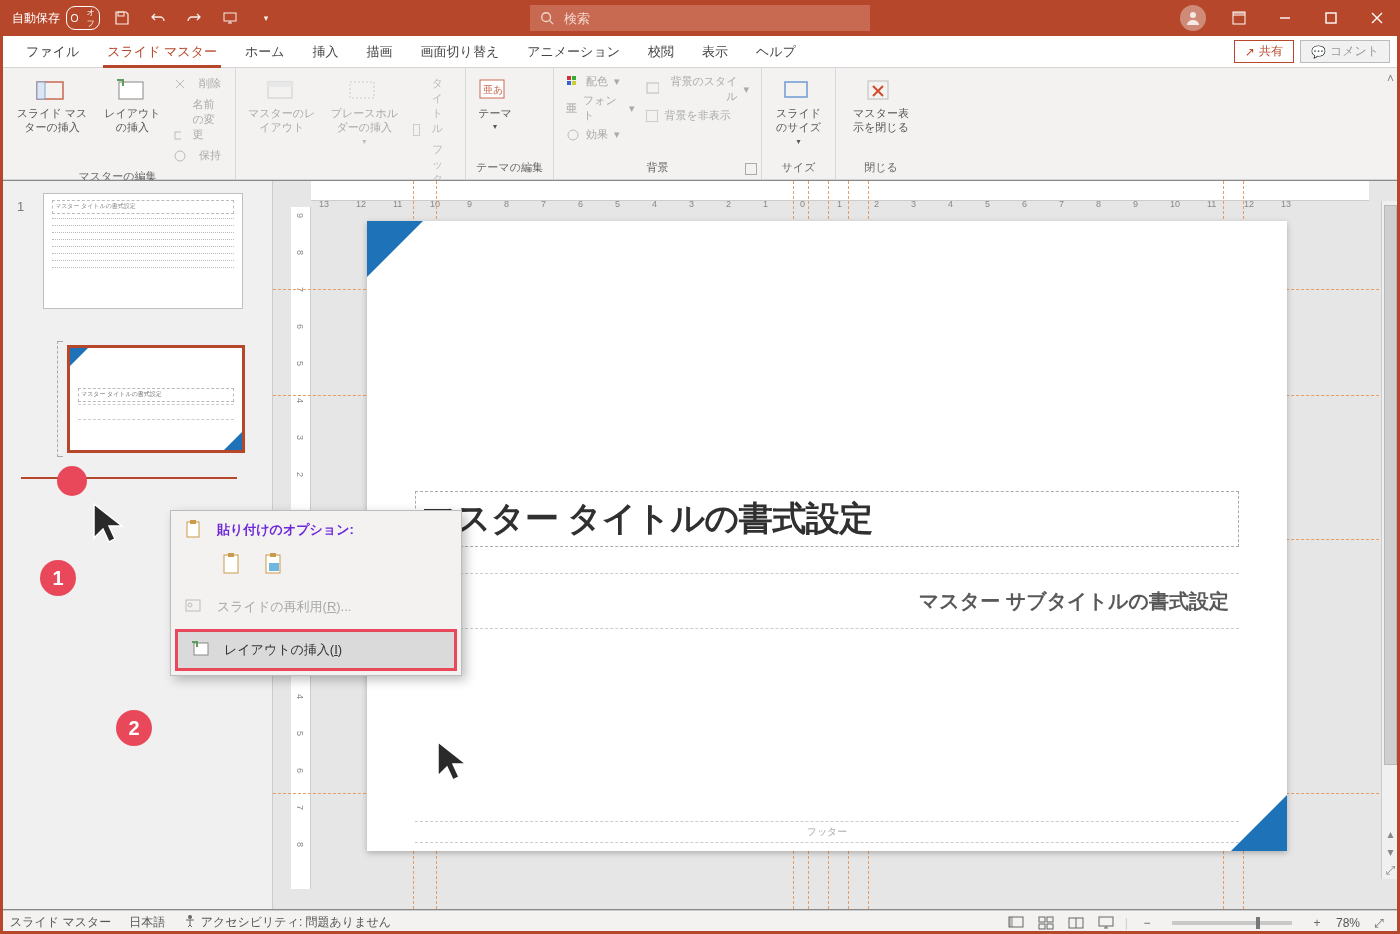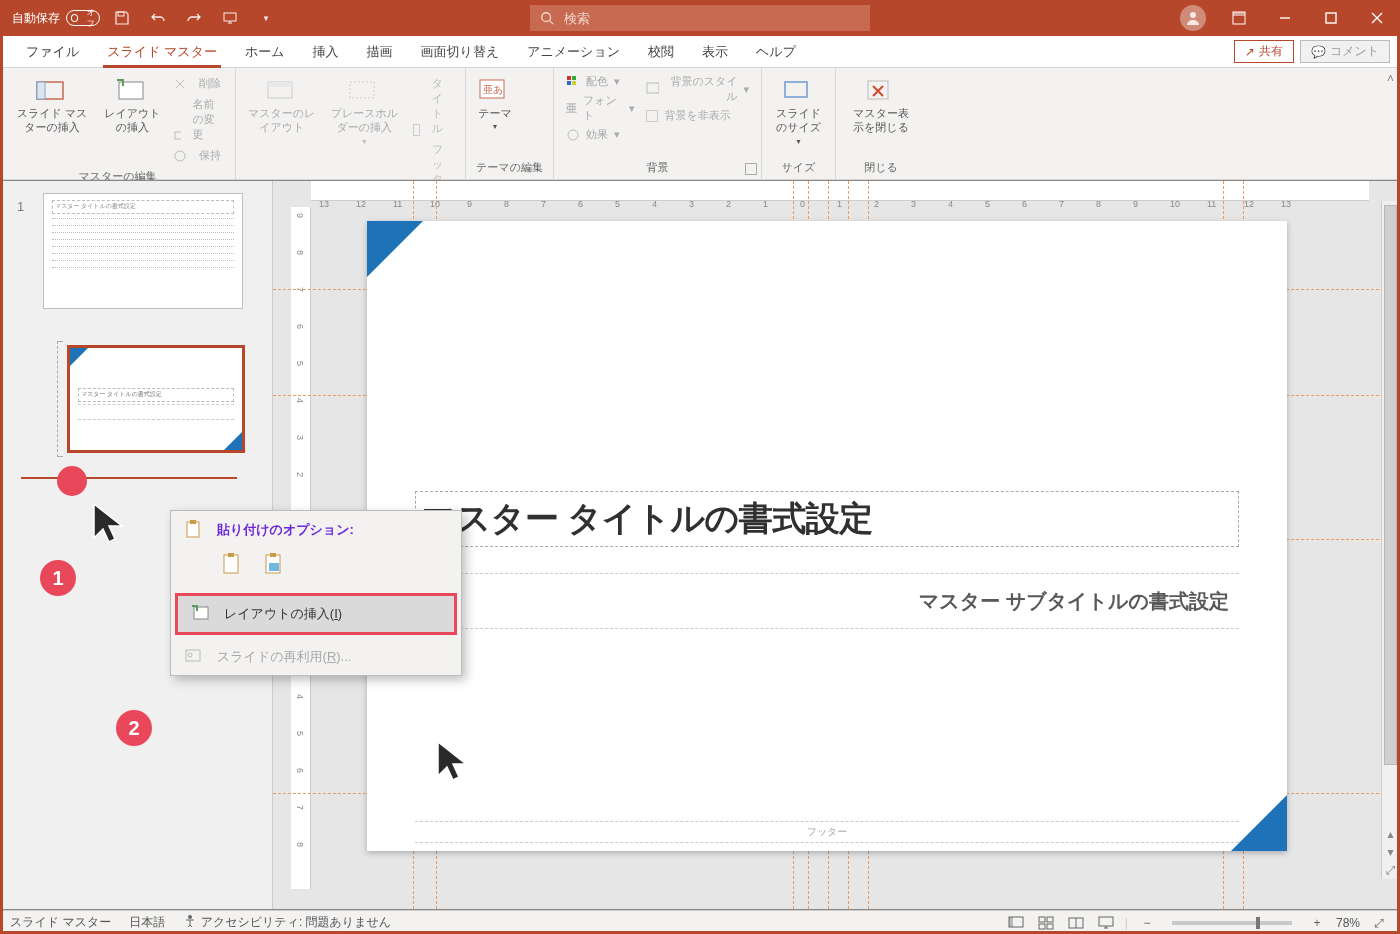--- a/index.html
+++ b/index.html
@@ -2,21 +2,21 @@
 <html><head>
 <meta charset="utf-8">
 <style>
 * { box-sizing: border-box; margin: 0; padding: 0; }
 body { font-family: "Yu Gothic UI", "Meiryo", sans-serif; font-size: 12px; background: #fff; overflow: hidden; width: 1400px; height: 934px; position: relative; }
 
 
 .titlebar { height: 36px; background: #b7472a; display: flex; align-items: center; color: #fff; position: relative; }
 .titlebar-left { display: flex; align-items: center; gap: 8px; padding-left: 12px; }
 .autosave { display: flex; align-items: center; gap: 6px; font-size: 12px; text-align: right; }
-.autosave-toggle { width: 34px; height: 16px; border: 1px solid #fff; border-radius: 9px; display: flex; align-items: center; padding: 0 4px; font-size: 8px; justify-content: flex-end; }
+.autosave-toggle { width: 34px; height: 24px; border: 1px solid #fff; border-radius: 9px; display: flex; align-items: center; padding: 0 4px; font-size: 8px; justify-content: flex-end; }
 .qat-btn { width: 28px; height: 28px; display: flex; align-items: center; justify-content: center; opacity: 0.9; }
 .search-box { position: absolute; left: 50%; transform: translateX(-50%); width: 340px; height: 26px; background: #c86a52; display: flex; align-items: center; padding: 0 10px; gap:10px; }
 .search-box input { background: transparent; border: none; color: #fff; outline: none; flex: 1; font-size:13px; }
 .search-box input::placeholder { color: #f5d9d0; }
 .titlebar-right { margin-left: auto; display: flex; align-items: center; }
 .win-btn { width: 46px; height: 36px; display: flex; align-items: center; justify-content: center; }
 .avatar { width: 26px; height: 26px; border-radius: 50%; background: #d08b78; display:flex; align-items:center; justify-content:center; }
 
 
 .tabs { height: 32px; background: #fff; border-bottom: 1px solid #d4d4d4; display: flex; align-items: flex-end; padding-left: 12px; gap: 0; }
@@ -495,37 +495,37 @@
         </svg>
       </div>
     <div class="paste-ic">
         <svg width="26" height="26">
           <rect x="5" y="4" width="14" height="18" fill="#fff" stroke="#c99b4a"></rect>
           <rect x="9" y="2" width="6" height="4" fill="#c99b4a"></rect>
           <rect x="8" y="12" width="10" height="8" fill="#6fb6e0"></rect>
         </svg>
       </div>
   </div>
+  <div class="ctx-item disabled">
+    <span class="icn">
+        <svg width="18" height="16">
+          <rect x="2" y="2" width="14" height="11" fill="none" stroke="#bbb"></rect>
+          <circle cx="6" cy="7" r="2" fill="none" stroke="#bbb"></circle>
+        </svg>
+      </span>
+    <span><span>スライドの再利用</span>(<span class="accel-u">R</span>)...</span>
+  </div>
   <div class="ctx-item ctx-highlighted">
     <span class="icn">
         <svg width="18" height="16">
           <rect x="3" y="2" width="14" height="12" fill="#fff" stroke="#888"></rect>
           <path d="M1 1h5v5" fill="none" stroke="#5a9e5a" stroke-width="2"></path>
         </svg>
       </span>
     <span><span>レイアウトの挿入</span>(<span class="accel-u">I</span>)</span>
-  </div>
-  <div class="ctx-item disabled">
-    <span class="icn">
-        <svg width="18" height="16">
-          <rect x="2" y="2" width="14" height="11" fill="none" stroke="#bbb"></rect>
-          <circle cx="6" cy="7" r="2" fill="none" stroke="#bbb"></circle>
-        </svg>
-      </span>
-    <span><span>スライドの再利用</span>(<span class="accel-u">R</span>)...</span>
   </div>
 </div>
 
 <svg class="annot-cursor1" width="44" height="48">
     <path d="M4 4 L4 38 L13 29 L19 42 L25 39 L19 26 L32 26 Z" fill="#2a2a2a" stroke="#fff" stroke-width="1.5"></path>
   </svg>
 <svg class="annot-cursor2" width="44" height="48">
     <path d="M4 4 L4 38 L13 29 L19 42 L25 39 L19 26 L32 26 Z" fill="#2a2a2a" stroke="#fff" stroke-width="1.5"></path>
   </svg>
 <div class="annot-badge" style="left:40px;top:560px">1</div>

